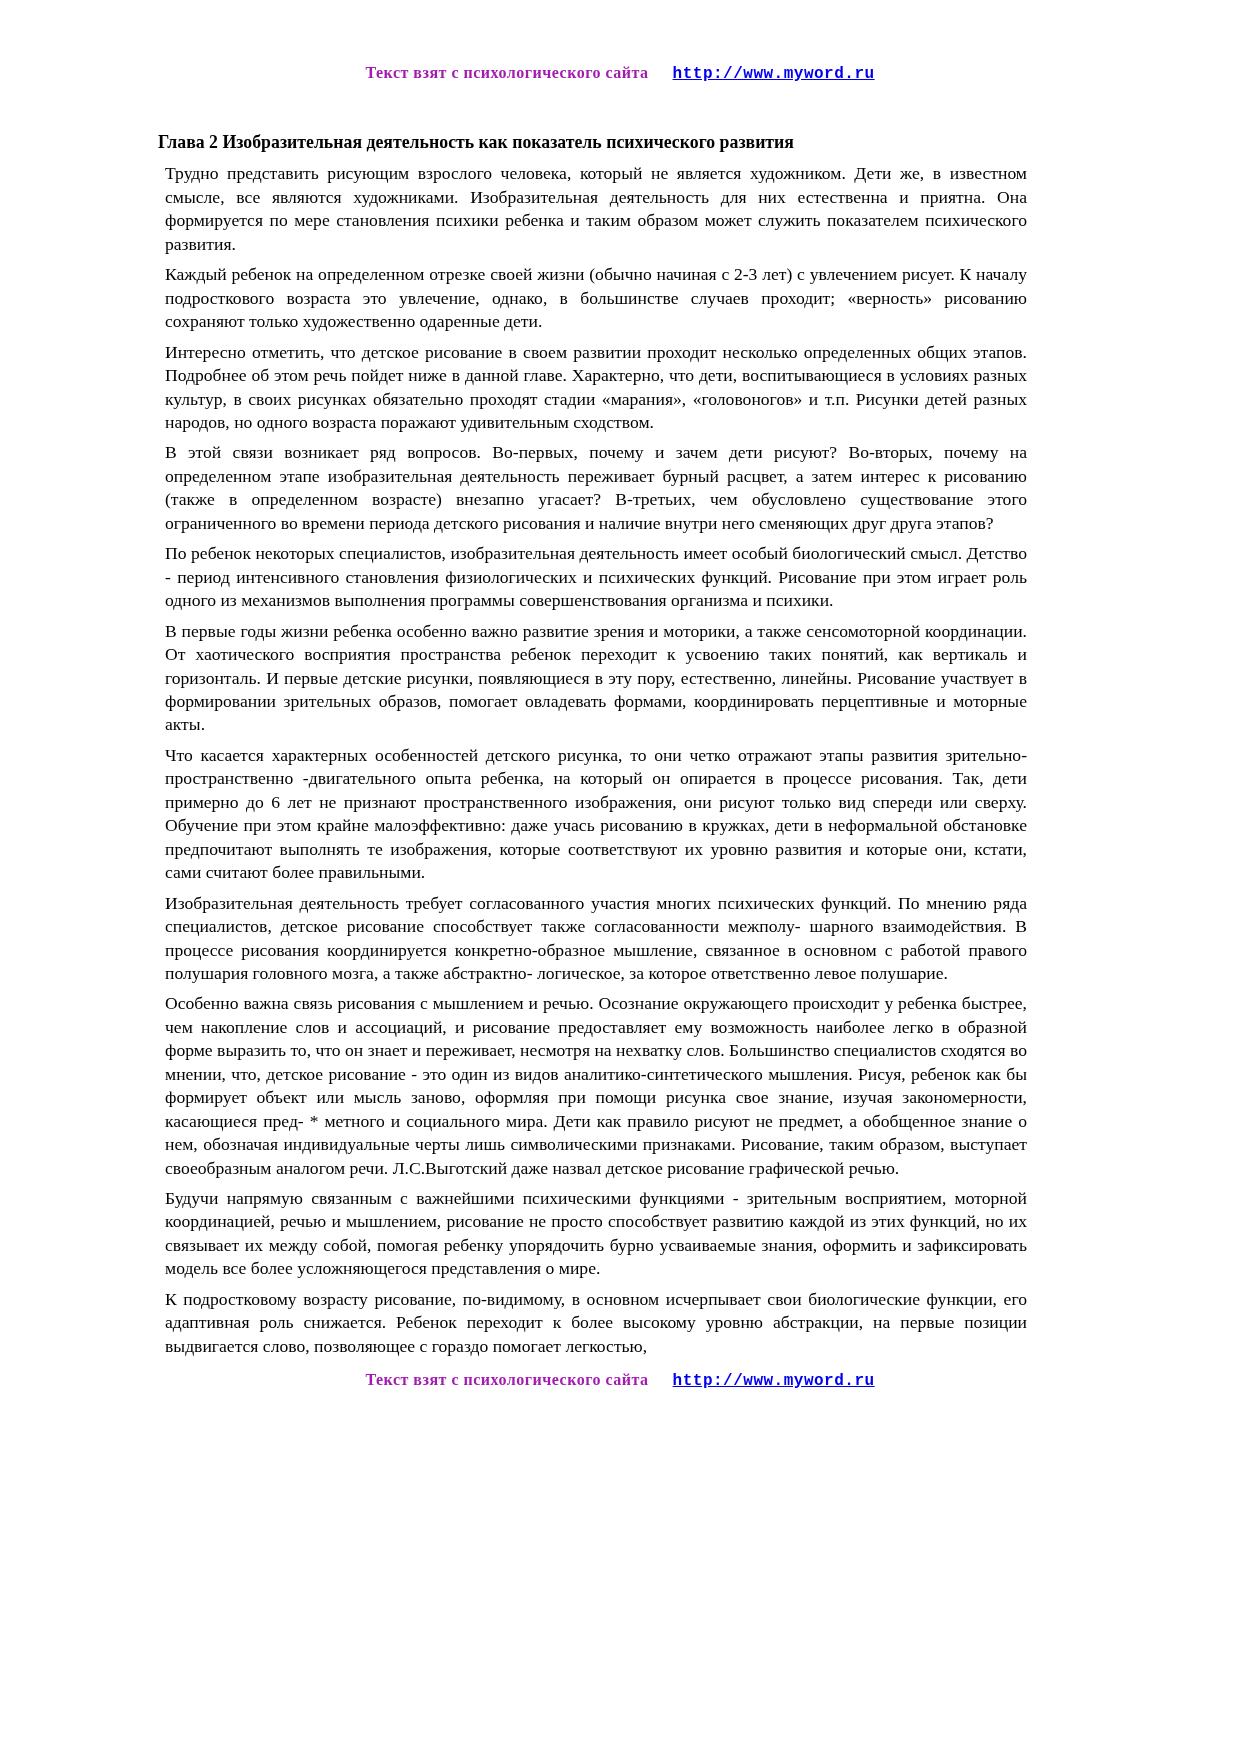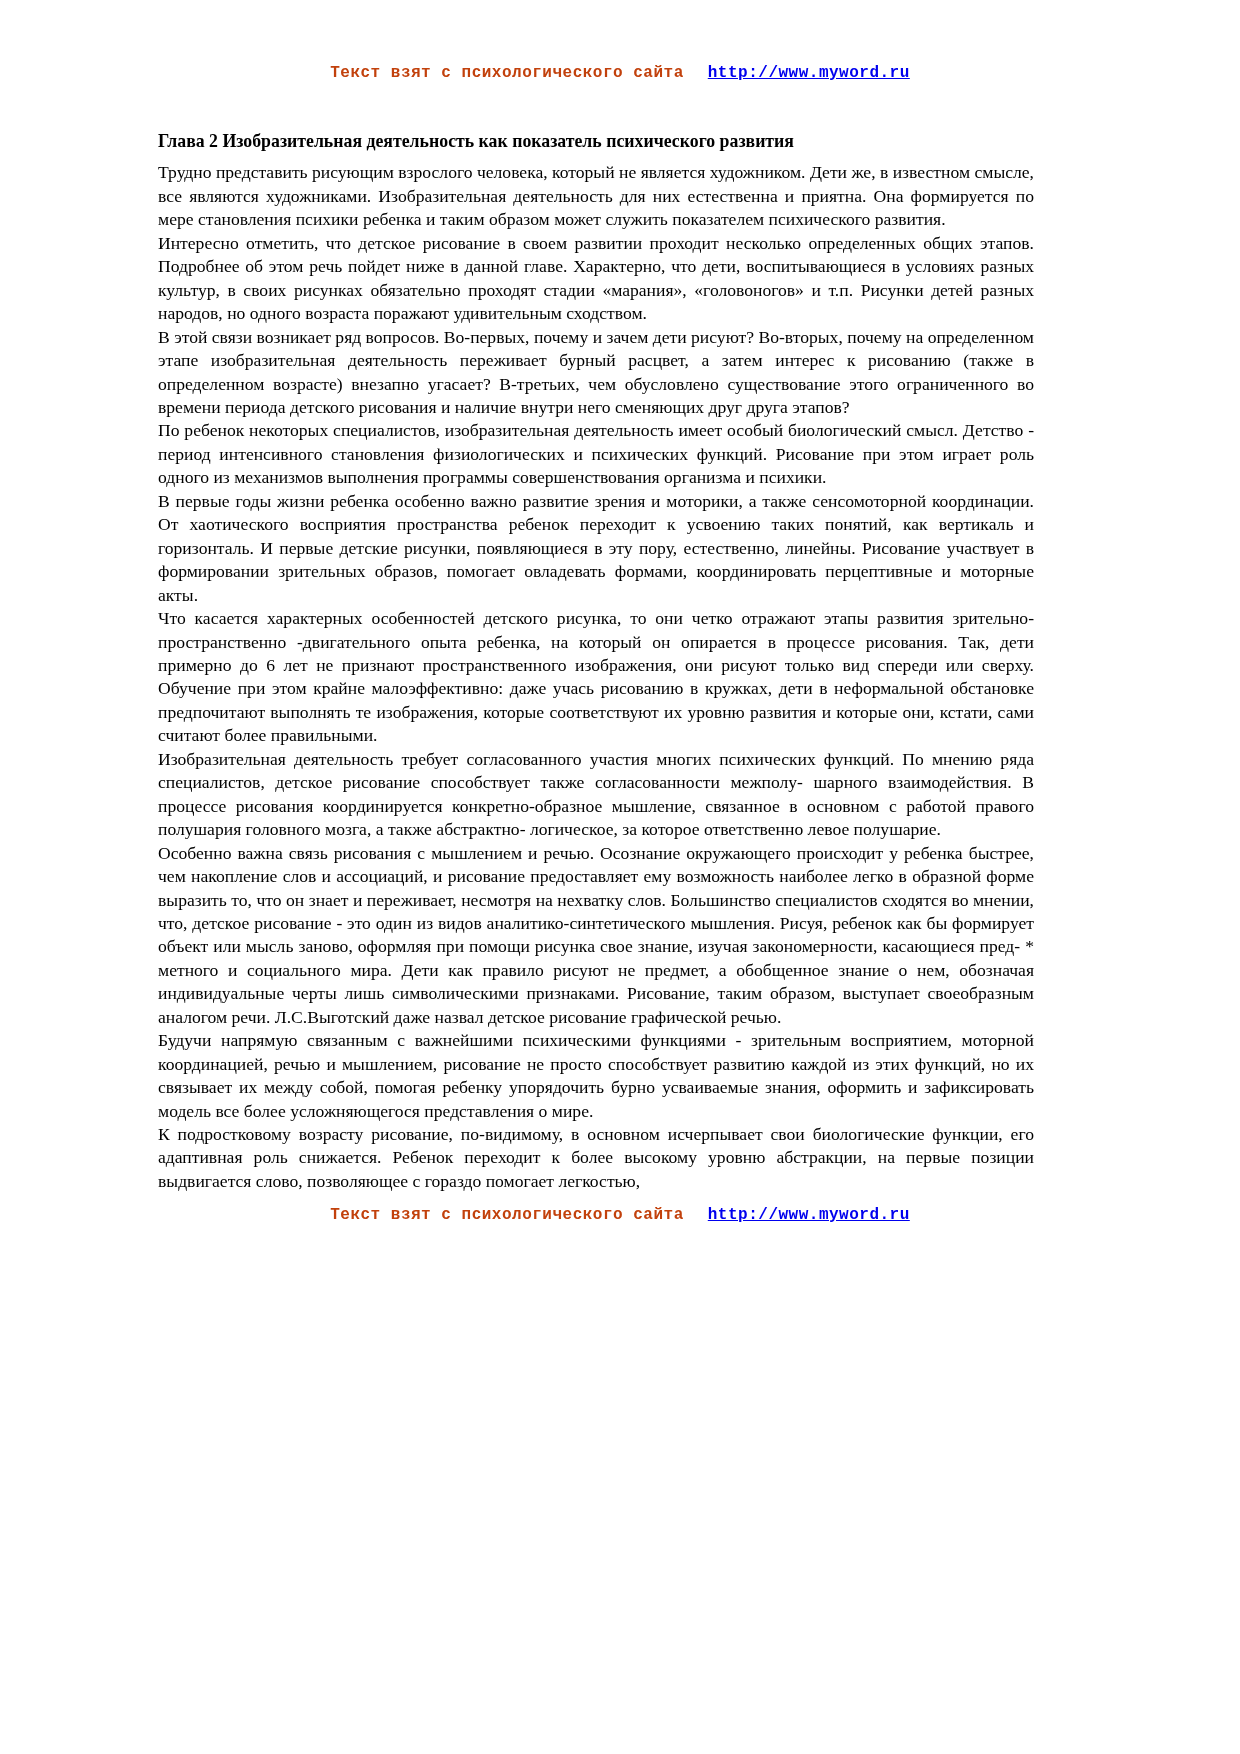--- a/index.html
+++ b/index.html
@@ -24,21 +24,22 @@
     color: #000000;
     white-space: nowrap;
   }
   .banner-top {
     padding-top: 64px;
   }
   .banner-bottom {
     margin-top: 13px;
   }
   .banner .note {
-    color: #c2410c;
+    color: #a21caf;
+    font-family: Liberation Serif, serif;
   }
   .banner .link {
     color: #0000ee;
     text-decoration: underline;
     margin-left: 24px;
     cursor: pointer;
   }
   .content {
     margin: 48px 206px 0 158px;
     font-family: "Liberation Serif", "DejaVu Serif", serif;
@@ -47,38 +48,39 @@
     color: #000000;
     text-align: justify;
   }
   .content .title {
     font-size: 17.8px;
     font-weight: bold;
     margin: 0 0 8px 0;
     text-align: left;
   }
   .content p {
-    margin: 0;
+    margin: 7px;
     padding: 0;
     text-align: justify;
     text-justify: inter-word;
   }
 </style>
 </head>
 <body>
 
 <div class="page">
 
   <div class="banner banner-top">
     <span class="note">Текст взят с психологического сайта</span><a class="link">http://www.myword.ru</a>
   </div>
 
   <div class="content">
     <div class="title">Глава 2 Изобразительная деятельность как показатель психического развития</div>
     <p>Трудно представить рисующим взрослого человека, который не является художником. Дети же, в известном смысле, все являются художниками. Изобразительная деятельность для них естественна и приятна. Она формируется по мере становления психики ребенка и таким образом может служить показателем психического развития.</p>
+    <p>Каждый ребенок на определенном отрезке своей жизни (обычно начиная с 2-3 лет) с увлечением рисует. К началу подросткового возраста это увлечение, однако, в большинстве случаев проходит; «верность» рисованию сохраняют только художественно одаренные дети.</p>
     <p>Интересно отметить, что детское рисование в своем развитии проходит несколько определенных общих этапов. Подробнее об этом речь пойдет ниже в данной главе. Характерно, что дети, воспитывающиеся в условиях разных культур, в своих рисунках обязательно проходят стадии «марания», «головоногов» и т.п. Рисунки детей разных народов, но одного возраста поражают удивительным сходством.</p>
     <p>В этой связи возникает ряд вопросов. Во-первых, почему и зачем дети рисуют? Во-вторых, почему на определенном этапе изобразительная деятельность переживает бурный расцвет, а затем интерес к рисованию (также в определенном возрасте) внезапно угасает? В-третьих, чем обусловлено существование этого ограниченного во времени периода детского рисования и наличие внутри него сменяющих друг друга этапов?</p>
     <p>По ребенок некоторых специалистов, изобразительная деятельность имеет особый биологический смысл. Детство - период интенсивного становления физиологических и психических функций. Рисование при этом играет роль одного из механизмов выполнения программы совершенствования организма и психики.</p>
     <p>В первые годы жизни ребенка особенно важно развитие зрения и моторики, а также сенсомоторной координации. От хаотического восприятия пространства ребенок переходит к усвоению таких понятий, как вертикаль и горизонталь. И первые детские рисунки, появляющиеся в эту пору, естественно, линейны. Рисование участвует в формировании зрительных образов, помогает овладевать формами, координировать перцептивные и моторные акты.</p>
     <p>Что касается характерных особенностей детского рисунка, то они четко отражают этапы развития зрительно-пространственно -двигательного опыта ребенка, на который он опирается в процессе рисования. Так, дети примерно до 6 лет не признают пространственного изображения, они рисуют только вид спереди или сверху. Обучение при этом крайне малоэффективно: даже учась рисованию в кружках, дети в неформальной обстановке предпочитают выполнять те изображения, которые соответствуют их уровню развития и которые они, кстати, сами считают более правильными.</p>
     <p>Изобразительная деятельность требует согласованного участия многих психических функций. По мнению ряда специалистов, детское рисование способствует также согласованности межполу- шарного взаимодействия. В процессе рисования координируется конкретно-образное мышление, связанное в основном с работой правого полушария головного мозга, а также абстрактно- логическое, за которое ответственно левое полушарие.</p>
     <p>Особенно важна связь рисования с мышлением и речью. Осознание окружающего происходит у ребенка быстрее, чем накопление слов и ассоциаций, и рисование предоставляет ему возможность наиболее легко в образной форме выразить то, что он знает и переживает, несмотря на нехватку слов. Большинство специалистов сходятся во мнении, что, детское рисование - это один из видов аналитико-синтетического мышления. Рисуя, ребенок как бы формирует объект или мысль заново, оформляя при помощи рисунка свое знание, изучая закономерности, касающиеся пред- * метного и социального мира. Дети как правило рисуют не предмет, а обобщенное знание о нем, обозначая индивидуальные черты лишь символическими признаками. Рисование, таким образом, выступает своеобразным аналогом речи. Л.С.Выготский даже назвал детское рисование графической речью.</p>
     <p>Будучи напрямую связанным с важнейшими психическими функциями - зрительным восприятием, моторной координацией, речью и мышлением, рисование не просто способствует развитию каждой из этих функций, но их связывает их между собой, помогая ребенку упорядочить бурно усваиваемые знания, оформить и зафиксировать модель все более усложняющегося представления о мире.</p>
     <p>К подростковому возрасту рисование, по-видимому, в основном исчерпывает свои биологические функции, его адаптивная роль снижается. Ребенок переходит к более высокому уровню абстракции, на первые позиции выдвигается слово, позволяющее с гораздо помогает легкостью,</p>
   </div>

